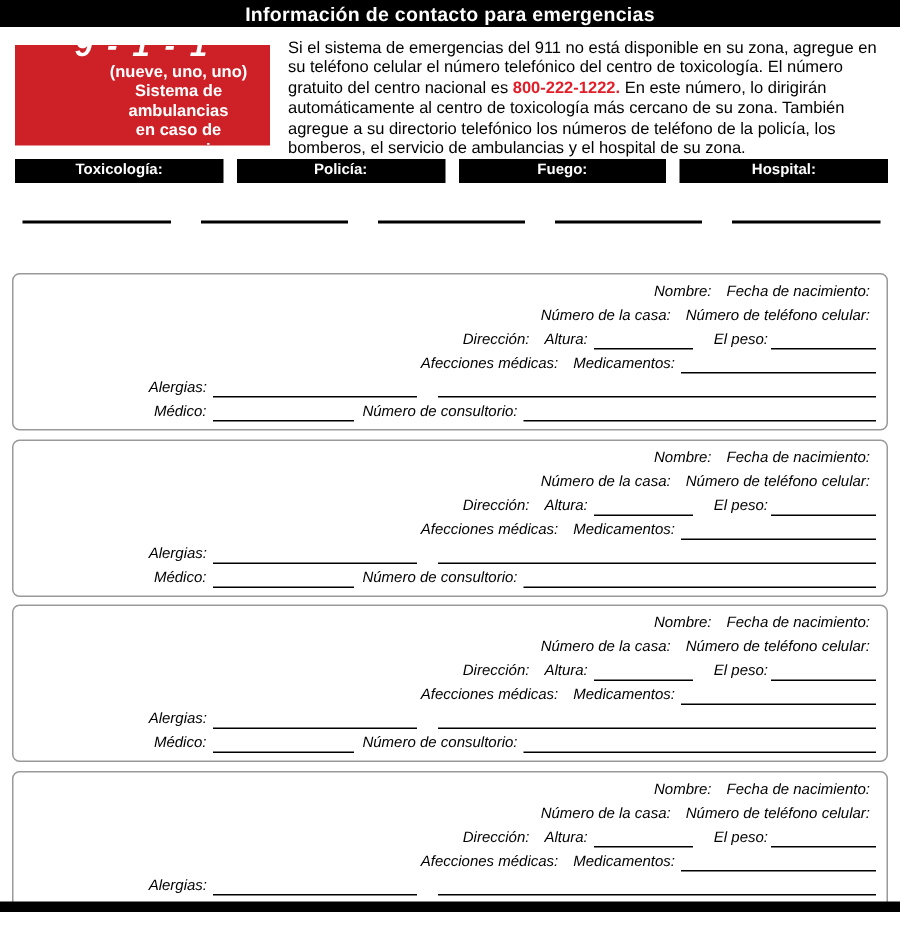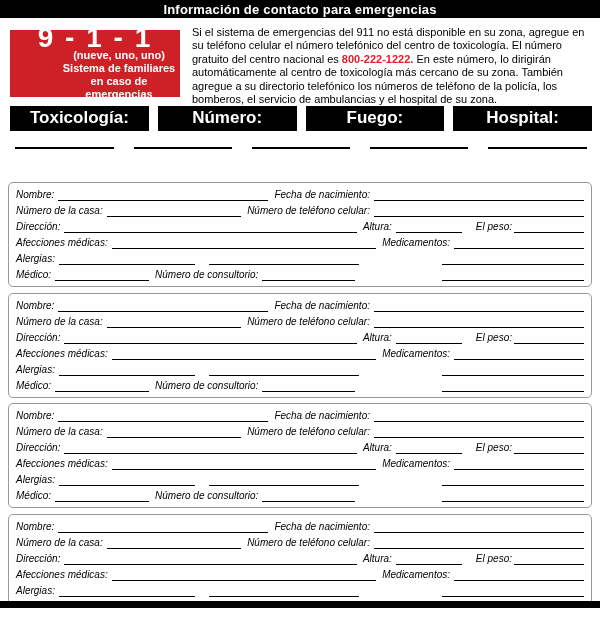--- a/index.html
+++ b/index.html
@@ -14,38 +14,38 @@
     font-weight:bold;font-size:13px;letter-spacing:.2px;
   }
   .bar.top{top:0;}
   .bar.family{top:156px;}
   
   .emergency-row{position:absolute;top:26px;left:10px;right:8px;display:flex;gap:12px;}
   .badge{
     width:170px;height:67px;margin-top:4px;background:var(--badge-red,#ce2127);color:#fff;
     display:flex;flex-direction:column;justify-content:center;text-align:center;flex:none;
   }
-  .badge-number{font-size:28px;font-weight:bold;letter-spacing:2px;line-height:22px;}
+  .badge-number{font-size:21px;font-weight:bold;letter-spacing:2px;line-height:22px;font-style:italic;}
   .badge-line{font-size:11px;font-weight:bold;line-height:13px;margin-left:48px;}
   .paragraph{flex:1;font-size:11px;line-height:13.4px;text-align:left;}
   .phone{color:var(--phone-red,#e31e28);font-weight:bold;}
   
   .contacts-row{position:absolute;top:106px;left:10px;right:8px;display:flex;gap:9px;}
   .contact-box{
-    flex:1;background:#000;color:#fff;font-weight:bold;font-size:17px;
+    flex:1;background:#000;color:#fff;font-weight:bold;font-size:10px;
     text-align:center;padding:2px 0 3px;
   }
   .contact-lines{position:absolute;top:132px;left:10px;right:8px;display:flex;gap:9px;}
   .contact-line{flex:1;display:flex;justify-content:center;}
   .contact-line > div{width:90%;height:15px;border-bottom:2px solid #000;}
   
   .sections{position:absolute;top:182px;left:8px;right:8px;display:flex;flex-direction:column;gap:5.5px;}
   .section{
     height:105px;box-sizing:border-box;border:1.5px solid #999;border-radius:5px;
-    padding:6px 7px 5px;display:flex;flex-direction:column;justify-content:space-between;
+    padding:6px 7px 5px;display:flex;flex-direction:column;justify-content:space-between;align-items:flex-end;
   }
   .frow{display:flex;align-items:flex-end;font-size:10px;font-style:italic;line-height:12px;}
   .frow .lbl{white-space:nowrap;flex:none;}
   .frow .lbl.ml{margin-left:6px;}
   .frow .fl{border-bottom:1.2px solid #000;height:12px;margin-left:4px;box-sizing:border-box;}
   .fl.grow{flex:1;}
   .fl.g64{flex:.64;}
   .fl.w66{width:66px;flex:none;}
   .fl.w70{width:70px;flex:none;margin-left:2px;}
   .fl.w130{width:130px;flex:none;}
@@ -65,29 +65,29 @@
 <div class="page">
 
   <div class="bar top">
     <span>Información de contacto para emergencias</span>
   </div>
 
   <div class="emergency-row">
     <div class="badge">
       <div class="badge-number">9 - 1 - 1</div>
       <div class="badge-line">(nueve, uno, uno)</div>
-      <div class="badge-line">Sistema de familiares</div>
+      <div class="badge-line">Sistema de ambulancias</div>
       <div class="badge-line">en caso de emergencias</div>
     </div>
     <div class="paragraph"><span>Si el sistema de emergencias del 911 no está disponible en su zona, agregue en su teléfono celular el número telefónico del centro de toxicología. El número gratuito del centro nacional es </span><span class="phone">800-222-1222.</span><span> En este número, lo dirigirán automáticamente al centro de toxicología más cercano de su zona. También agregue a su directorio telefónico los números de teléfono de la policía, los bomberos, el servicio de ambulancias y el hospital de su zona.</span></div>
   </div>
 
   <div class="contacts-row">
     <div class="contact-box">Toxicología:</div>
-    <div class="contact-box">Número:</div>
+    <div class="contact-box">Policía:</div>
     <div class="contact-box">Fuego:</div>
     <div class="contact-box">Hospital:</div>
   </div>
 
   <div class="contact-lines">
     <div class="contact-line">
         <div></div>
       </div>
     <div class="contact-line">
         <div></div>

